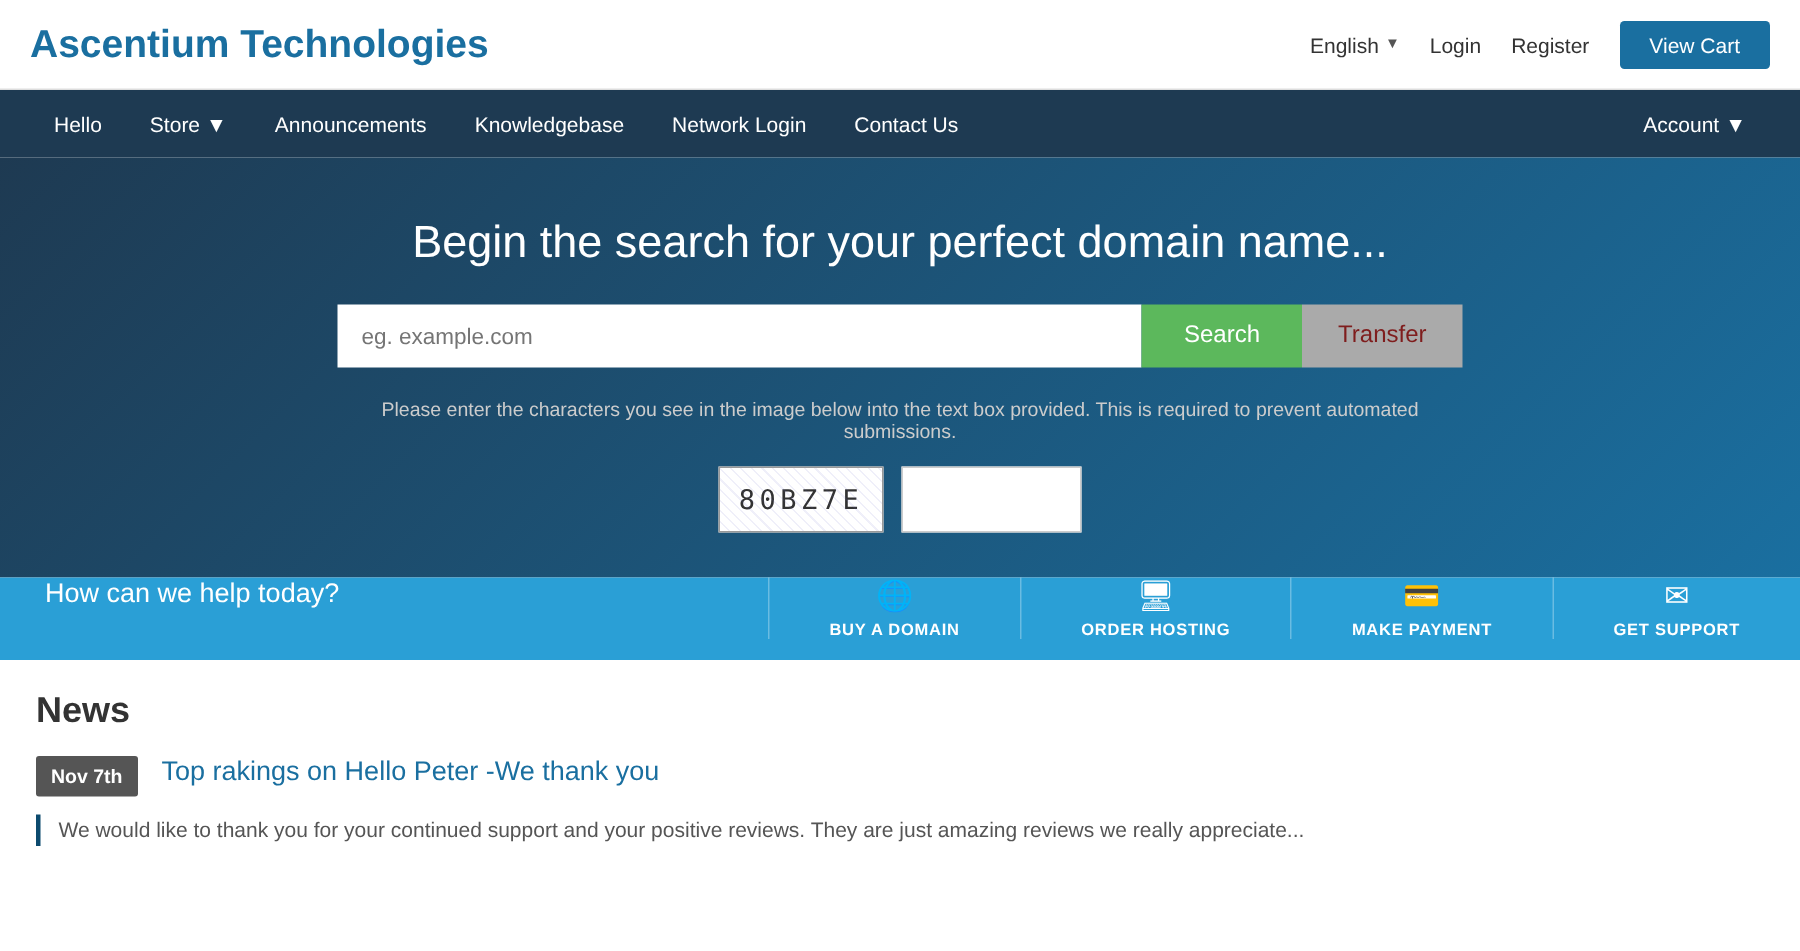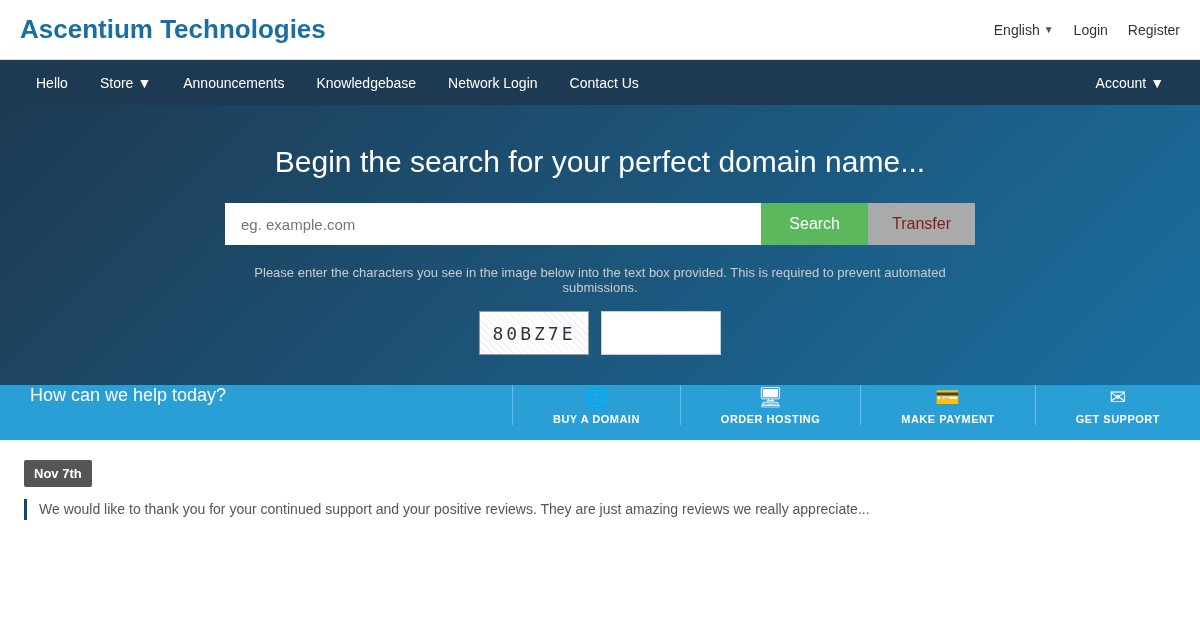--- a/index.html
+++ b/index.html
@@ -256,20 +256,21 @@
 
 <div class="top-bar">
   <a class="logo">Ascentium Technologies</a>
   <div class="top-right">
     <div class="lang-selector">
       <span>English</span>
       <span class="dropdown-arrow">▼</span>
     </div>
     <a class="top-right-link">Login</a>
     <a class="top-right-link">Register</a>
+    <button class="view-cart-btn">View Cart</button>
   </div>
 </div>
 
 <nav class="nav-bar">
   <div class="nav-left">
     <a class="nav-item">
       <span>Hello</span>
     </a>
     <a class="nav-item">
       <span>Store</span>
@@ -326,17 +327,19 @@
     <span class="quick-link-icon">💳</span>
     <span class="quick-link-label">MAKE PAYMENT</span>
   </a>
   <a class="quick-link-item">
     <span class="quick-link-icon">✉</span>
     <span class="quick-link-label">GET SUPPORT</span>
   </a>
 </div>
 
 <div class="news-section">
+  <h2 class="news-title">News</h2>
   <div class="news-item">
     <span class="news-date-badge">Nov 7th</span>
+    <a class="news-link">Top rakings on Hello Peter -We thank you</a>
   </div>
   <div class="news-excerpt">We would like to thank you for your continued support and your positive reviews. They are just amazing reviews we really appreciate...</div>
 </div>
 
 </body></html>

